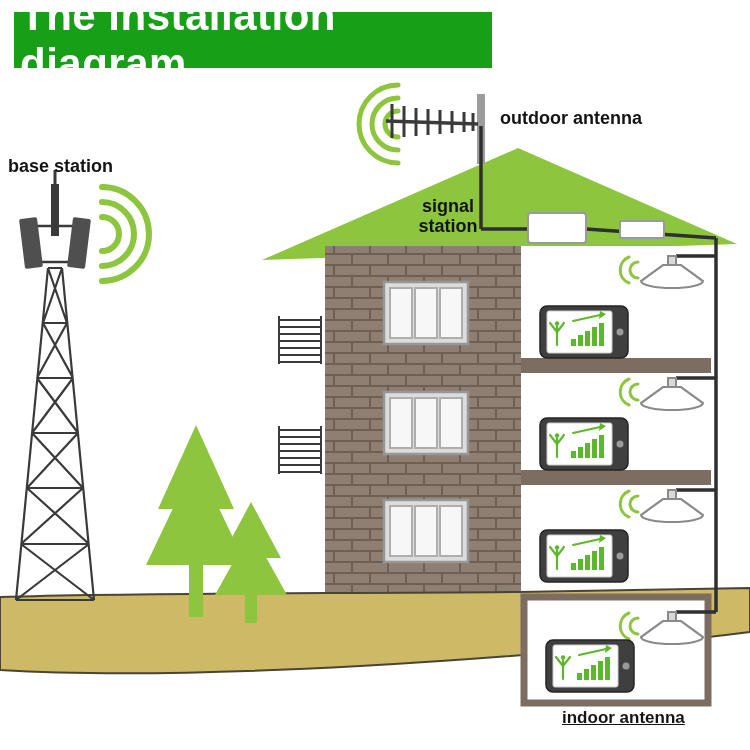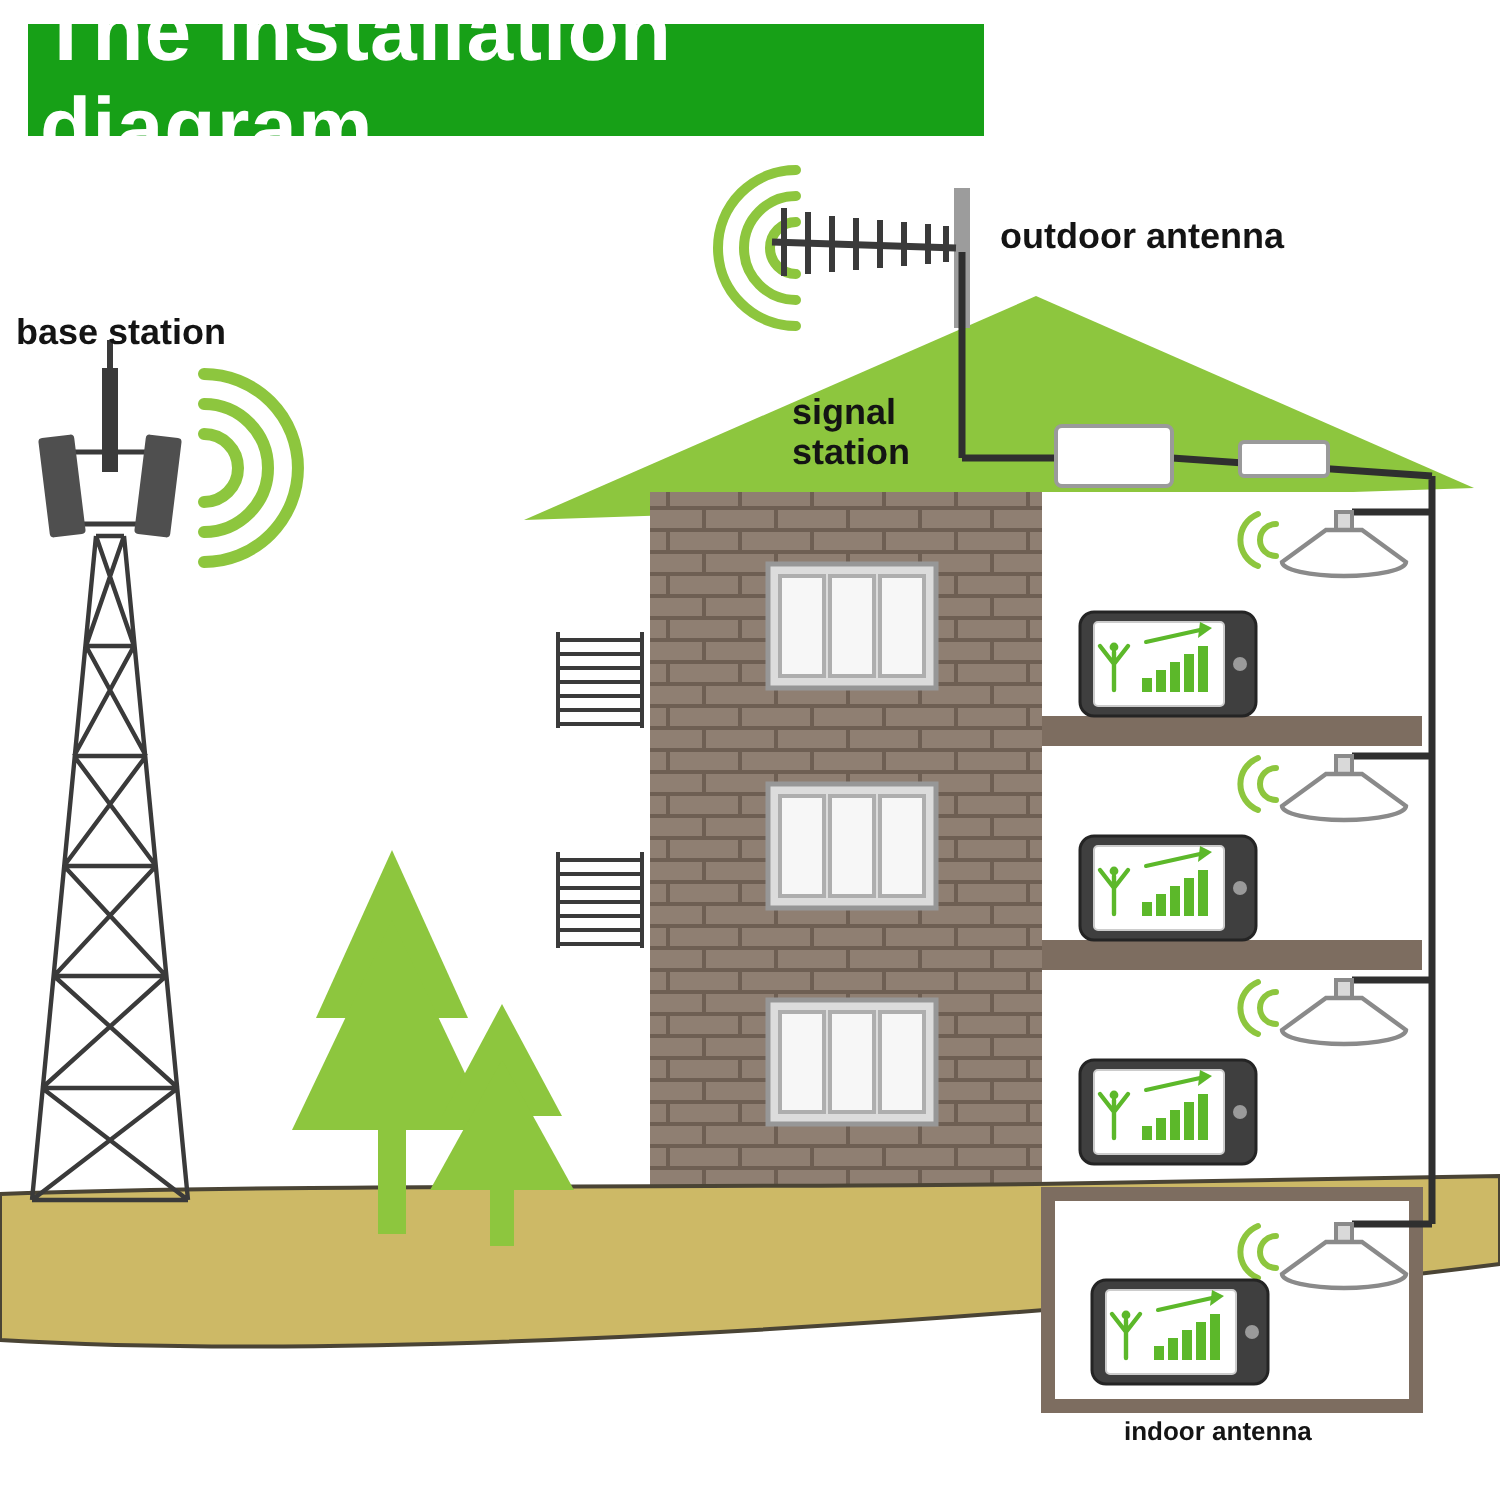--- a/index.html
+++ b/index.html
@@ -5,22 +5,22 @@
   html,body{margin:0;padding:0;background:#ffffff;}
   .canvas{position:relative;width:750px;height:750px;background:#fff;overflow:hidden;
           font-family:"Liberation Sans",sans-serif;}
   .canvas svg{position:absolute;left:0;top:0;}
   .banner{position:absolute;left:14px;top:12px;width:478px;height:56px;
           background:var(--banner-green,#17A017);color:#fff;display:flex;align-items:center;
           padding-left:6px;box-sizing:border-box;font-size:42px;font-weight:bold;letter-spacing:.5px;}
   .lbl{position:absolute;font-weight:bold;color:#141414;font-size:18px;white-space:nowrap;}
   #lbl-base{left:8px;top:156px;}
   #lbl-outdoor{left:500px;top:84px;margin-top:24px;}
-  #lbl-repeater{left:396px;top:196px;width:104px;text-align:left;line-height:20px;}
-  #lbl-indoor{left:562px;top:708px;font-size:13px;}
+  #lbl-repeater{left:396px;top:196px;width:104px;text-align:center;line-height:20px;}
+  #lbl-indoor{left:562px;top:708px;font-size:17px;text-decoration:underline;}
 
   
   .accent{fill:var(--accent-green,#8DC63E);}
   .wave{stroke:var(--accent-green,#8DC63E);fill:none;stroke-linecap:round;}
   .cable{stroke:var(--cable,#2F2F2F);stroke-width:3.5;fill:none;}
   .steel{stroke:var(--metal-gray,#3A3A3A);fill:none;}
   .steelfill{fill:var(--metal-gray,#3A3A3A);}
   .slab{fill:var(--slab,#7D6D60);}
   .groundfill{fill:var(--ground,#CDB966);stroke:#4a4435;stroke-width:2;}
   .brickfill{fill:var(--brick,#8F7F72);}

